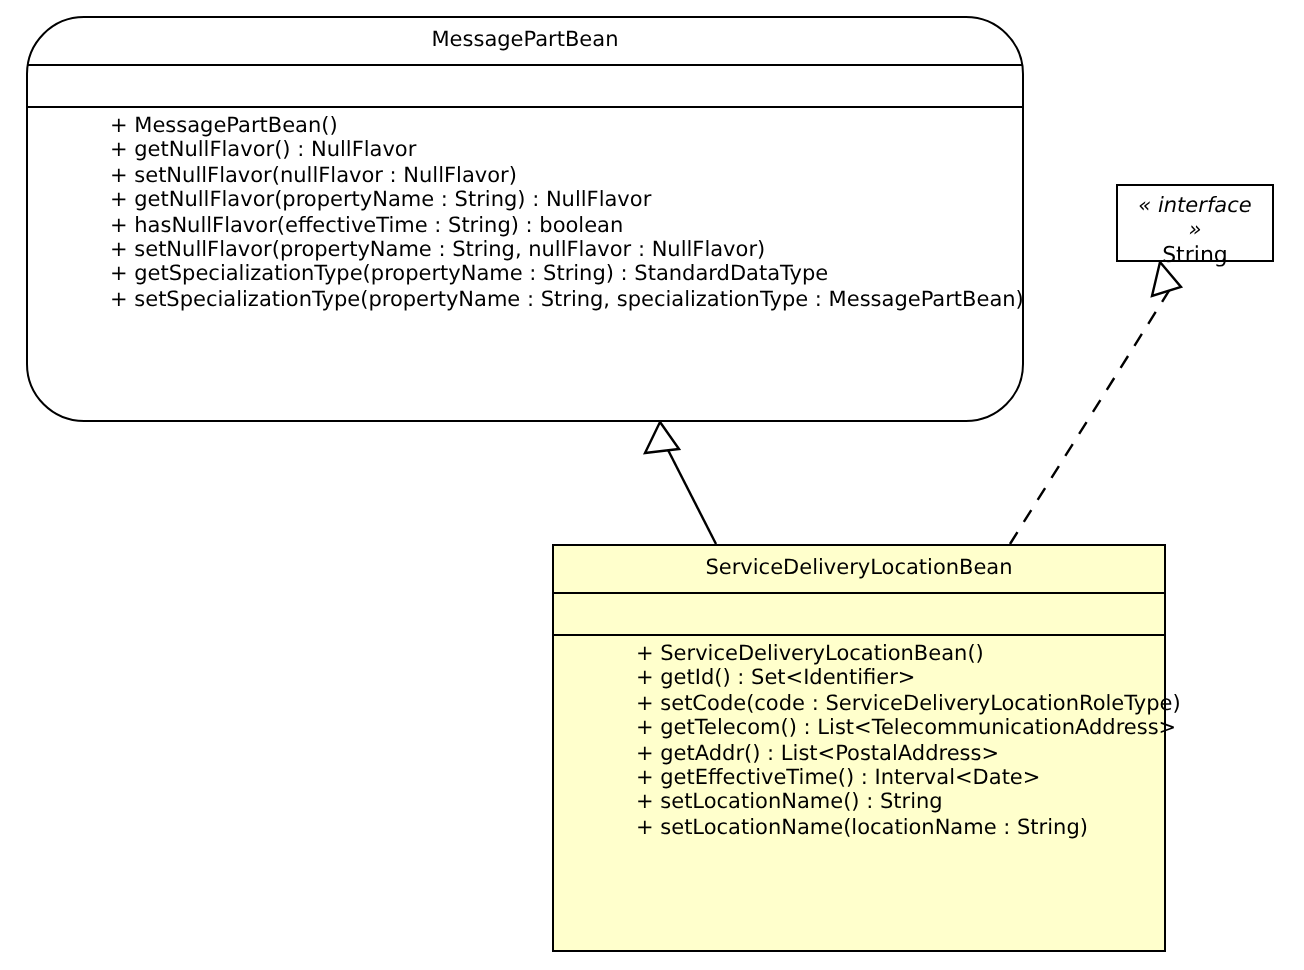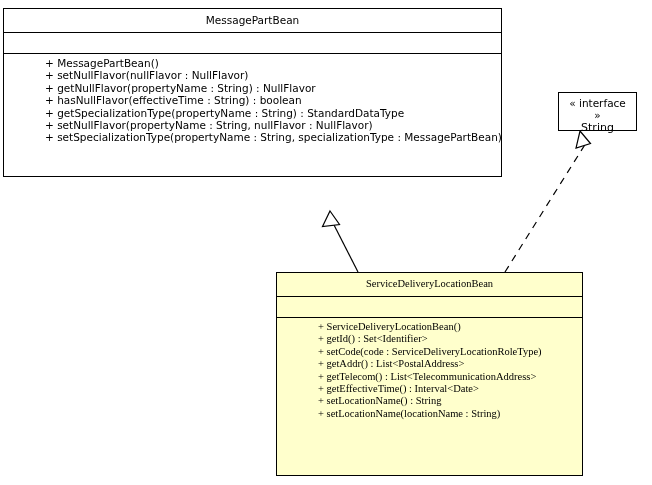--- a/index.html
+++ b/index.html
@@ -22,21 +22,20 @@
   }
   .uml-class {
     position: absolute;
     box-sizing: border-box;
     border: 1px solid #000000;
     background: #ffffff;
     z-index: 2;
   }
   .uml-class.highlight {
     background: #ffffcc;
-    font-family: Liberation Serif, serif;
   }
   .compartment-name {
     box-sizing: border-box;
     text-align: center;
     font-size: 10.5px;
     line-height: 12px;
     color: #000000;
     padding: 5px 4px 6px 4px;
     border-bottom: 1px solid #000000;
     white-space: nowrap;
@@ -55,20 +54,21 @@
     font-size: 10.5px;
     line-height: 12.4px;
     color: #000000;
     white-space: nowrap;
     padding-left: 5px;
   }
   .stereotype {
     display: block;
     font-size: 10.5px;
     line-height: 12px;
+    font-style: italic;
   }
   .iface-name {
     display: block;
     font-size: 11px;
     line-height: 13px;
   }
   .interface-box {
     position: absolute;
     box-sizing: border-box;
     border: 1px solid #000000;
@@ -97,47 +97,48 @@
       <line x1="358" y1="272" x2="333.5" y2="224" stroke="#000000" stroke-width="1.2"></line>
       <polygon points="330,211 339.5,224.5 322.5,226.5" fill="#ffffff" stroke="#000000" stroke-width="1.2" stroke-linejoin="miter"></polygon>
     </g>
 
     <g>
       <line x1="505" y1="272" x2="586" y2="143" stroke="#000000" stroke-width="1.2" stroke-dasharray="7,6"></line>
       <polygon points="580,131 590.5,143.5 576,148" fill="#ffffff" stroke="#000000" stroke-width="1.2" stroke-linejoin="miter"></polygon>
     </g>
   </svg>
 
-  <div class="uml-class" style="left:3px; top:8px; width:499px; height:169px;">
+  <div class="uml-class" style="left:13px; top:8px; width:499px; height:203px;border-radius:29px;">
     <div class="compartment-name">MessagePartBean</div>
     <div class="compartment-attrs"></div>
     <div class="compartment-ops">
       <div class="member">+ MessagePartBean()</div>
+      <div class="member">+ getNullFlavor() : NullFlavor</div>
       <div class="member">+ setNullFlavor(nullFlavor : NullFlavor)</div>
       <div class="member">+ getNullFlavor(propertyName : String) : NullFlavor</div>
       <div class="member">+ hasNullFlavor(effectiveTime : String) : boolean</div>
+      <div class="member">+ setNullFlavor(propertyName : String, nullFlavor : NullFlavor)</div>
       <div class="member">+ getSpecializationType(propertyName : String) : StandardDataType</div>
-      <div class="member">+ setNullFlavor(propertyName : String, nullFlavor : NullFlavor)</div>
       <div class="member">+ setSpecializationType(propertyName : String, specializationType : MessagePartBean)</div>
     </div>
   </div>
 
   <div class="interface-box" style="left:558px; top:92px; width:79px; height:39px;">
     <span class="stereotype">« interface »</span>
     <span class="iface-name">String</span>
   </div>
 
   <div class="uml-class highlight" style="left:276px; top:272px; width:307px; height:204px;">
     <div class="compartment-name">ServiceDeliveryLocationBean</div>
     <div class="compartment-attrs"></div>
     <div class="compartment-ops">
       <div class="member">+ ServiceDeliveryLocationBean()</div>
       <div class="member">+ getId() : Set&lt;Identifier&gt;</div>
       <div class="member">+ setCode(code : ServiceDeliveryLocationRoleType)</div>
+      <div class="member">+ getTelecom() : List&lt;TelecommunicationAddress&gt;</div>
       <div class="member">+ getAddr() : List&lt;PostalAddress&gt;</div>
-      <div class="member">+ getTelecom() : List&lt;TelecommunicationAddress&gt;</div>
       <div class="member">+ getEffectiveTime() : Interval&lt;Date&gt;</div>
       <div class="member">+ setLocationName() : String</div>
       <div class="member">+ setLocationName(locationName : String)</div>
     </div>
   </div>
 
 </div>
 
 </body></html>

